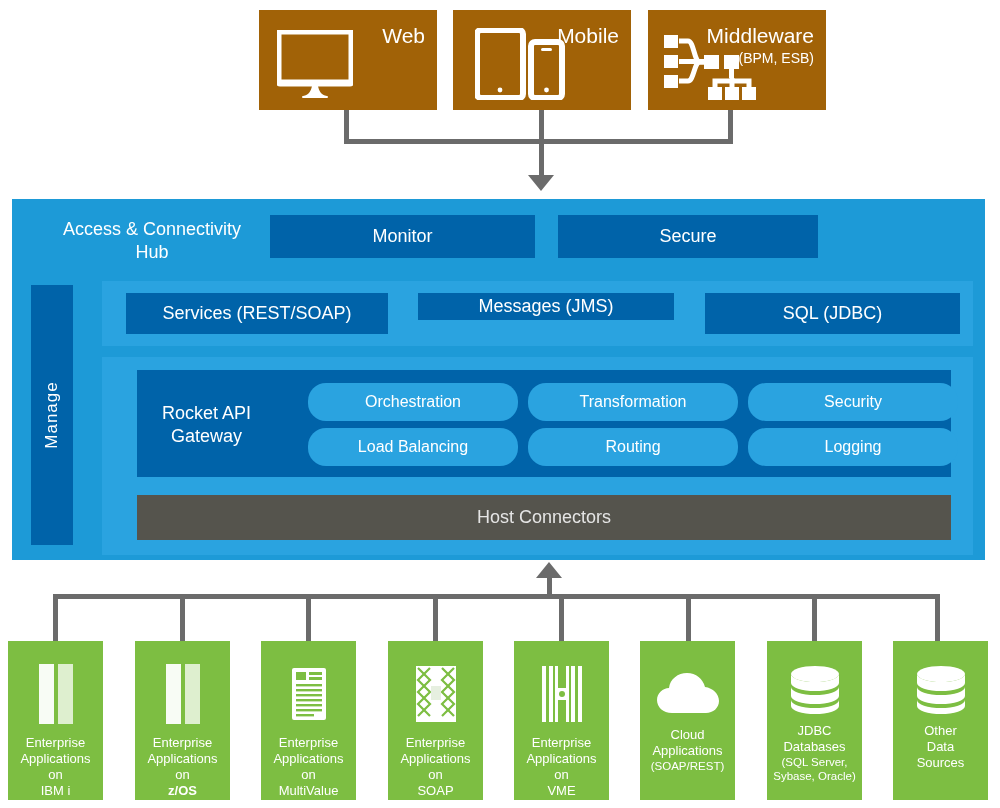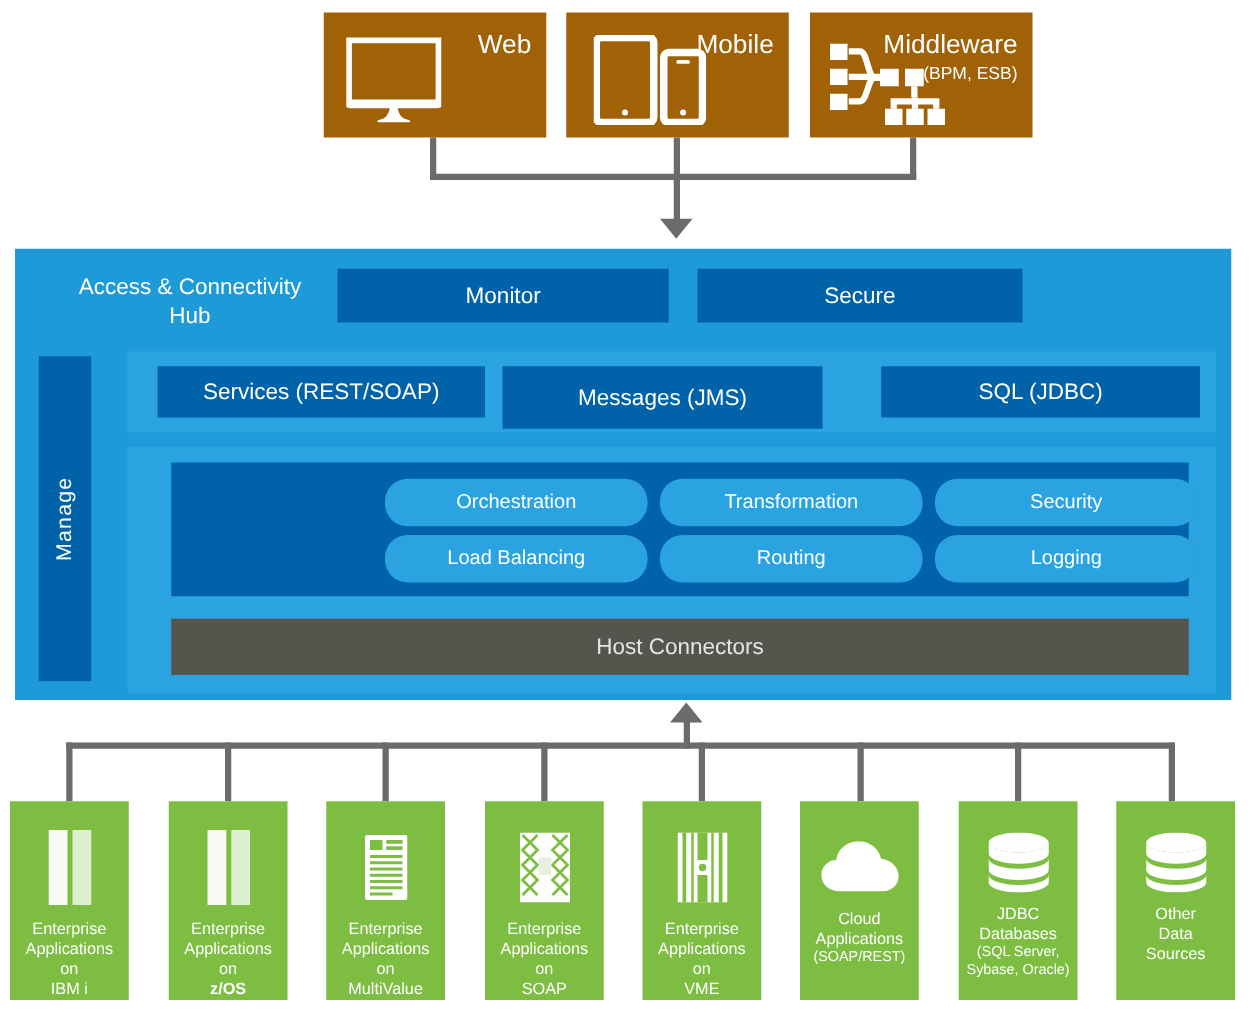--- a/index.html
+++ b/index.html
@@ -214,27 +214,31 @@
     <div class="abs darkbox" style="left:258px;top:16px;width:265px;height:43px;">Monitor</div>
 
     <div class="abs darkbox" style="left:546px;top:16px;width:260px;height:43px;">Secure</div>
 
     <div class="abs manage" style="left:19px;top:86px;width:42px;height:260px;">
       <span>Manage</span>
     </div>
 
     <div class="abs panel" style="left:90px;top:82px;width:871px;height:65px;">
       <div class="abs darkbox" style="left:24px;top:12px;width:262px;height:41px;">Services (REST/SOAP)</div>
-      <div class="abs darkbox" style="left:300px;top:12px;width:256px;height:50px;">Messages (JMS)</div>
+      <div class="abs darkbox" style="left:316px;top:12px;width:256px;height:27px;">Messages (JMS)</div>
       <div class="abs darkbox" style="left:603px;top:12px;width:255px;height:41px;">SQL (JDBC)</div>
     </div>
 
     <div class="abs panel" style="left:90px;top:158px;width:871px;height:198px;">
 
       <div class="abs darkbox" style="left:35px;top:13px;width:814px;height:107px;display:block;">
+        <span class="gw-label" style="left:25px;top:32px;">
+          <span style="display:block;">Rocket API</span>
+          <span style="display:block;">Gateway</span>
+        </span>
 
         <div class="abs midbox" style="left:171px;top:13px;width:210px;height:38px;">Orchestration</div>
         <div class="abs midbox" style="left:391px;top:13px;width:210px;height:38px;">Transformation</div>
         <div class="abs midbox" style="left:611px;top:13px;width:210px;height:38px;">Security</div>
 
         <div class="abs midbox" style="left:171px;top:58px;width:210px;height:38px;">Load Balancing</div>
         <div class="abs midbox" style="left:391px;top:58px;width:210px;height:38px;">Routing</div>
         <div class="abs midbox" style="left:611px;top:58px;width:210px;height:38px;">Logging</div>
       </div>
 

